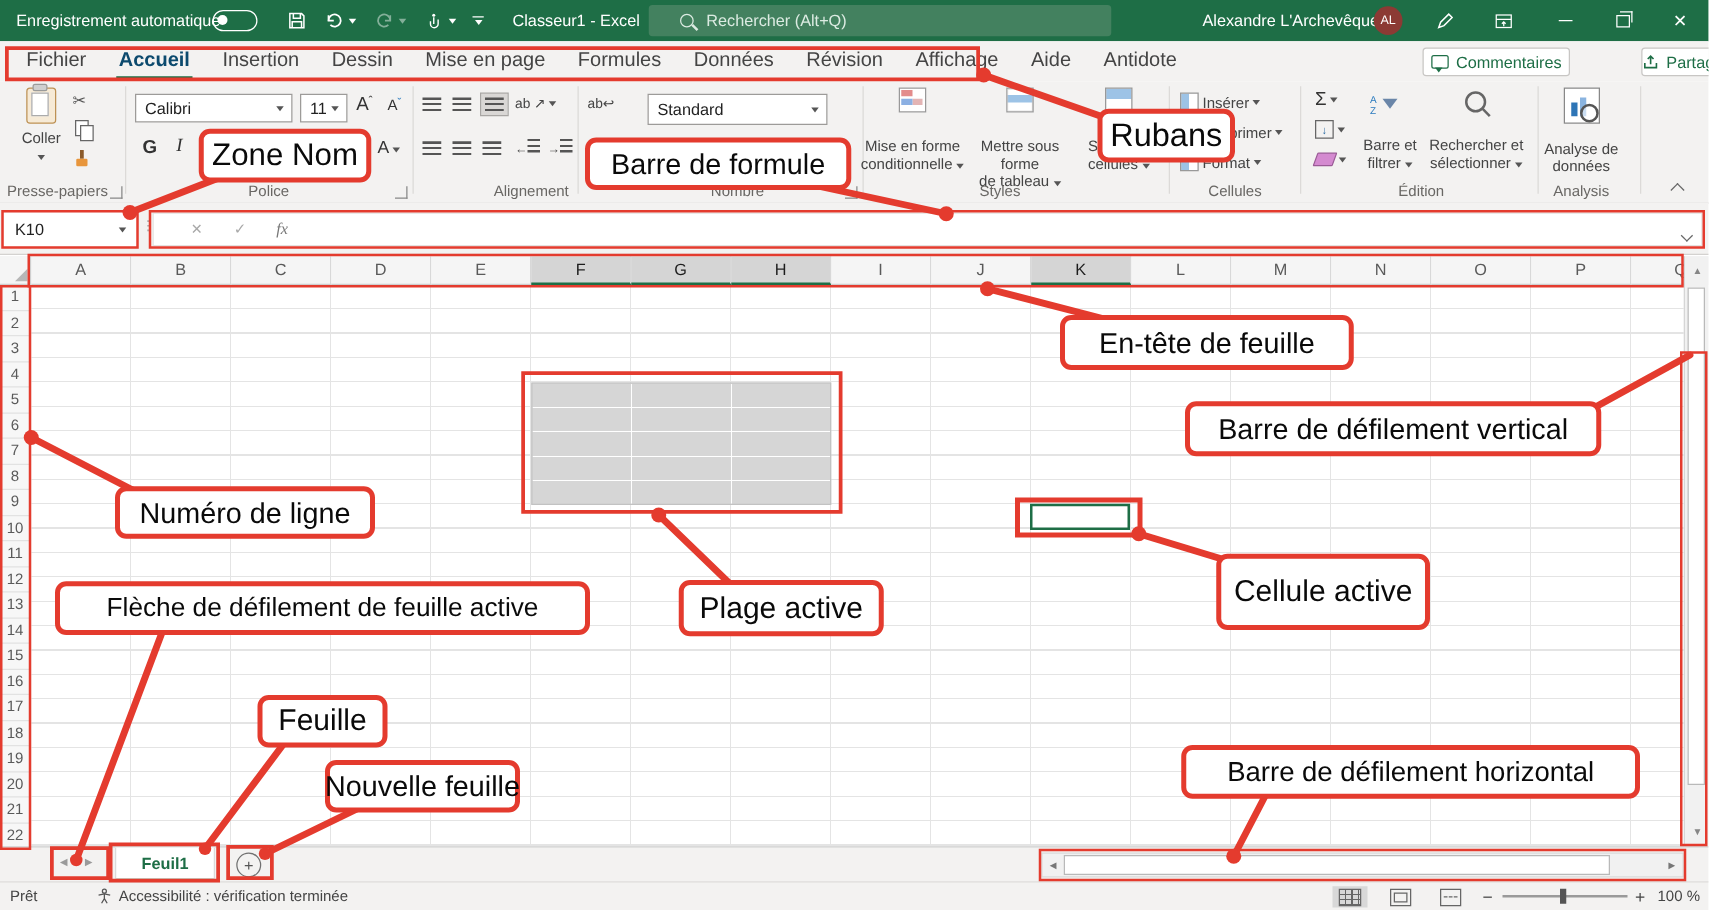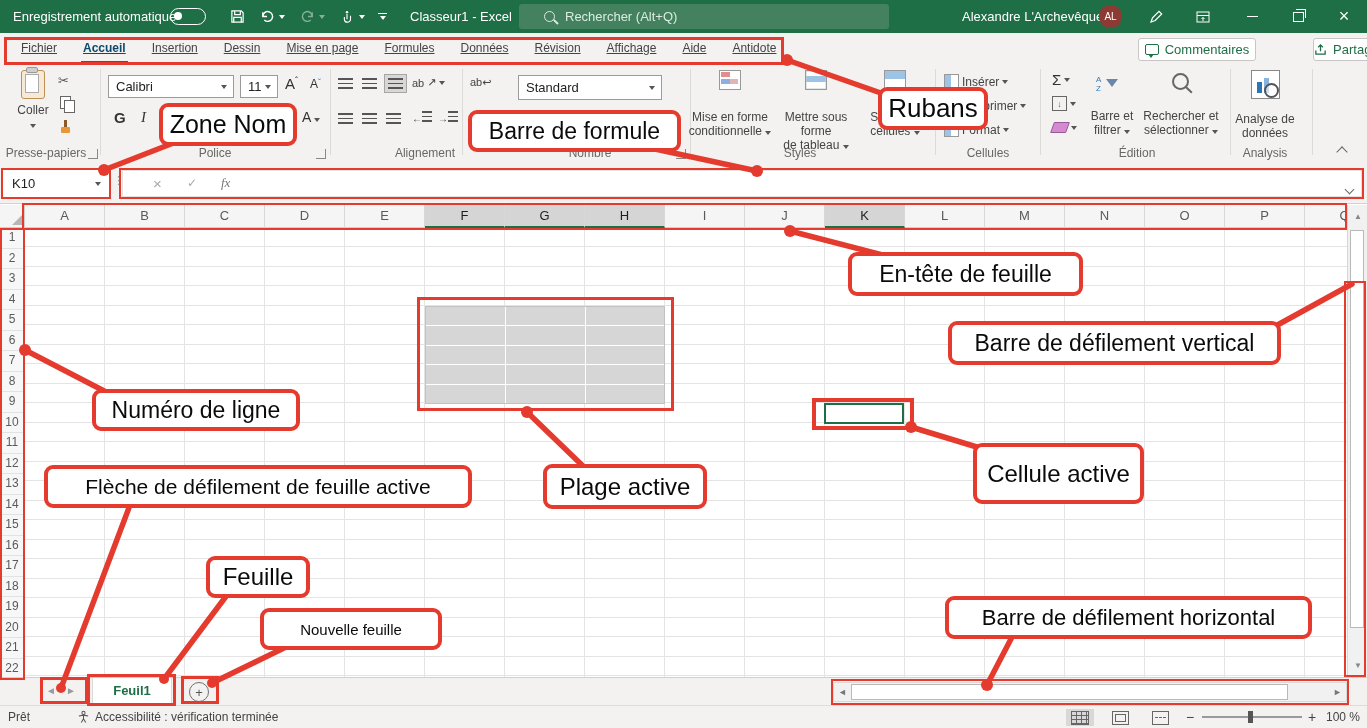--- a/index.html
+++ b/index.html
@@ -20,21 +20,21 @@
   .avatar{width:23px;height:23px;border-radius:50%;background:#8c3a34;color:#fff;font-size:10px;display:flex;align-items:center;justify-content:center;}
   .wbtn{width:30px;display:flex;justify-content:center;}
   .minline{width:11px;height:1.5px;background:#fff;display:inline-block;}
   .restore{width:9px;height:8px;border:1.2px solid #fff;position:relative;display:inline-block;}
   .restore::before{content:"";position:absolute;top:-3.5px;left:2px;width:9px;height:8px;border:1.2px solid #fff;border-bottom:none;border-left:none;}
   .caret{display:inline-block;width:0;height:0;border-left:3.5px solid transparent;border-right:3.5px solid transparent;border-top:4px solid currentColor;}
 
   
   .tabsrow{position:absolute;left:0;top:33px;width:1367px;height:32px;background:#f3f2f1;}
   #tabs{position:absolute;left:8px;top:0;height:32px;display:flex;}
-  .rtab{padding:0 13px;line-height:31px;font-size:12px;color:#444;position:relative;white-space:nowrap;text-decoration:underline;}
+  .rtab{padding:0 13px;line-height:31px;font-size:16px;color:#444;position:relative;white-space:nowrap;}
   .rtab.active{color:#0c4a6e;font-weight:bold;}
   .rtab.active::after{content:"";position:absolute;left:11px;right:11px;bottom:1px;height:3px;background:#1e6e46;}
   .pillbtn{position:absolute;top:5px;height:23px;border:1px solid #c8c6c4;border-radius:3px;background:#fff;
            display:flex;align-items:center;justify-content:center;gap:6px;font-size:13px;color:#1e6e46;box-sizing:border-box;}
   .cmt-ic{width:12px;height:9px;border:1.4px solid #1e6e46;border-radius:2px;position:relative;display:inline-block;}
   .cmt-ic::after{content:"";position:absolute;left:2px;bottom:-4px;border-left:3px solid transparent;border-right:3px solid transparent;border-top:4px solid #1e6e46;}
 
   
   .ribbon{position:absolute;left:0;top:65px;width:1367px;height:97px;background:#f3f2f1;border-bottom:1px solid #d8d6d4;font-size:12px;color:#444;}
   .sep{position:absolute;top:4px;width:1px;height:86px;background:#dcdad8;}
@@ -512,15 +512,15 @@
   <div class="ann-label" style="left:878px;top:87px;width:110px;height:43px;font-size:26px;">Rubans</div>
   <div class="ann-label" style="left:159px;top:103px;width:138px;height:43px;font-size:25px;">Zone Nom</div>
   <div class="ann-label" style="left:468px;top:110px;width:213px;height:42px;font-size:23px;">Barre de formule</div>
   <div class="ann-label" style="left:848px;top:252px;width:235px;height:44px;font-size:23px;">En-tête de feuille</div>
   <div class="ann-label" style="left:948px;top:321px;width:333px;height:44px;font-size:23px;">Barre de défilement vertical</div>
   <div class="ann-label" style="left:92px;top:389px;width:208px;height:42px;font-size:23px;">Numéro de ligne</div>
   <div class="ann-label" style="left:543px;top:464px;width:164px;height:45px;font-size:24px;">Plage active</div>
   <div class="ann-label" style="left:973px;top:443px;width:171px;height:61px;font-size:24px;">Cellule active</div>
   <div class="ann-label" style="left:44px;top:465px;width:428px;height:43px;font-size:21px;">Flèche de défilement de feuille active</div>
   <div class="ann-label" style="left:206px;top:556px;width:104px;height:42px;font-size:24px;">Feuille</div>
-  <div class="ann-label" style="left:260px;top:608px;width:182px;height:42px;font-size:15px;">Nouvelle feuille</div>
+  <div class="ann-label" style="left:260px;top:608px;width:156px;height:42px;font-size:23px;">Nouvelle feuille</div>
   <div class="ann-label" style="left:945px;top:596px;width:367px;height:43px;font-size:22px;">Barre de défilement horizontal</div>
 </div>
 
 </body></html>

